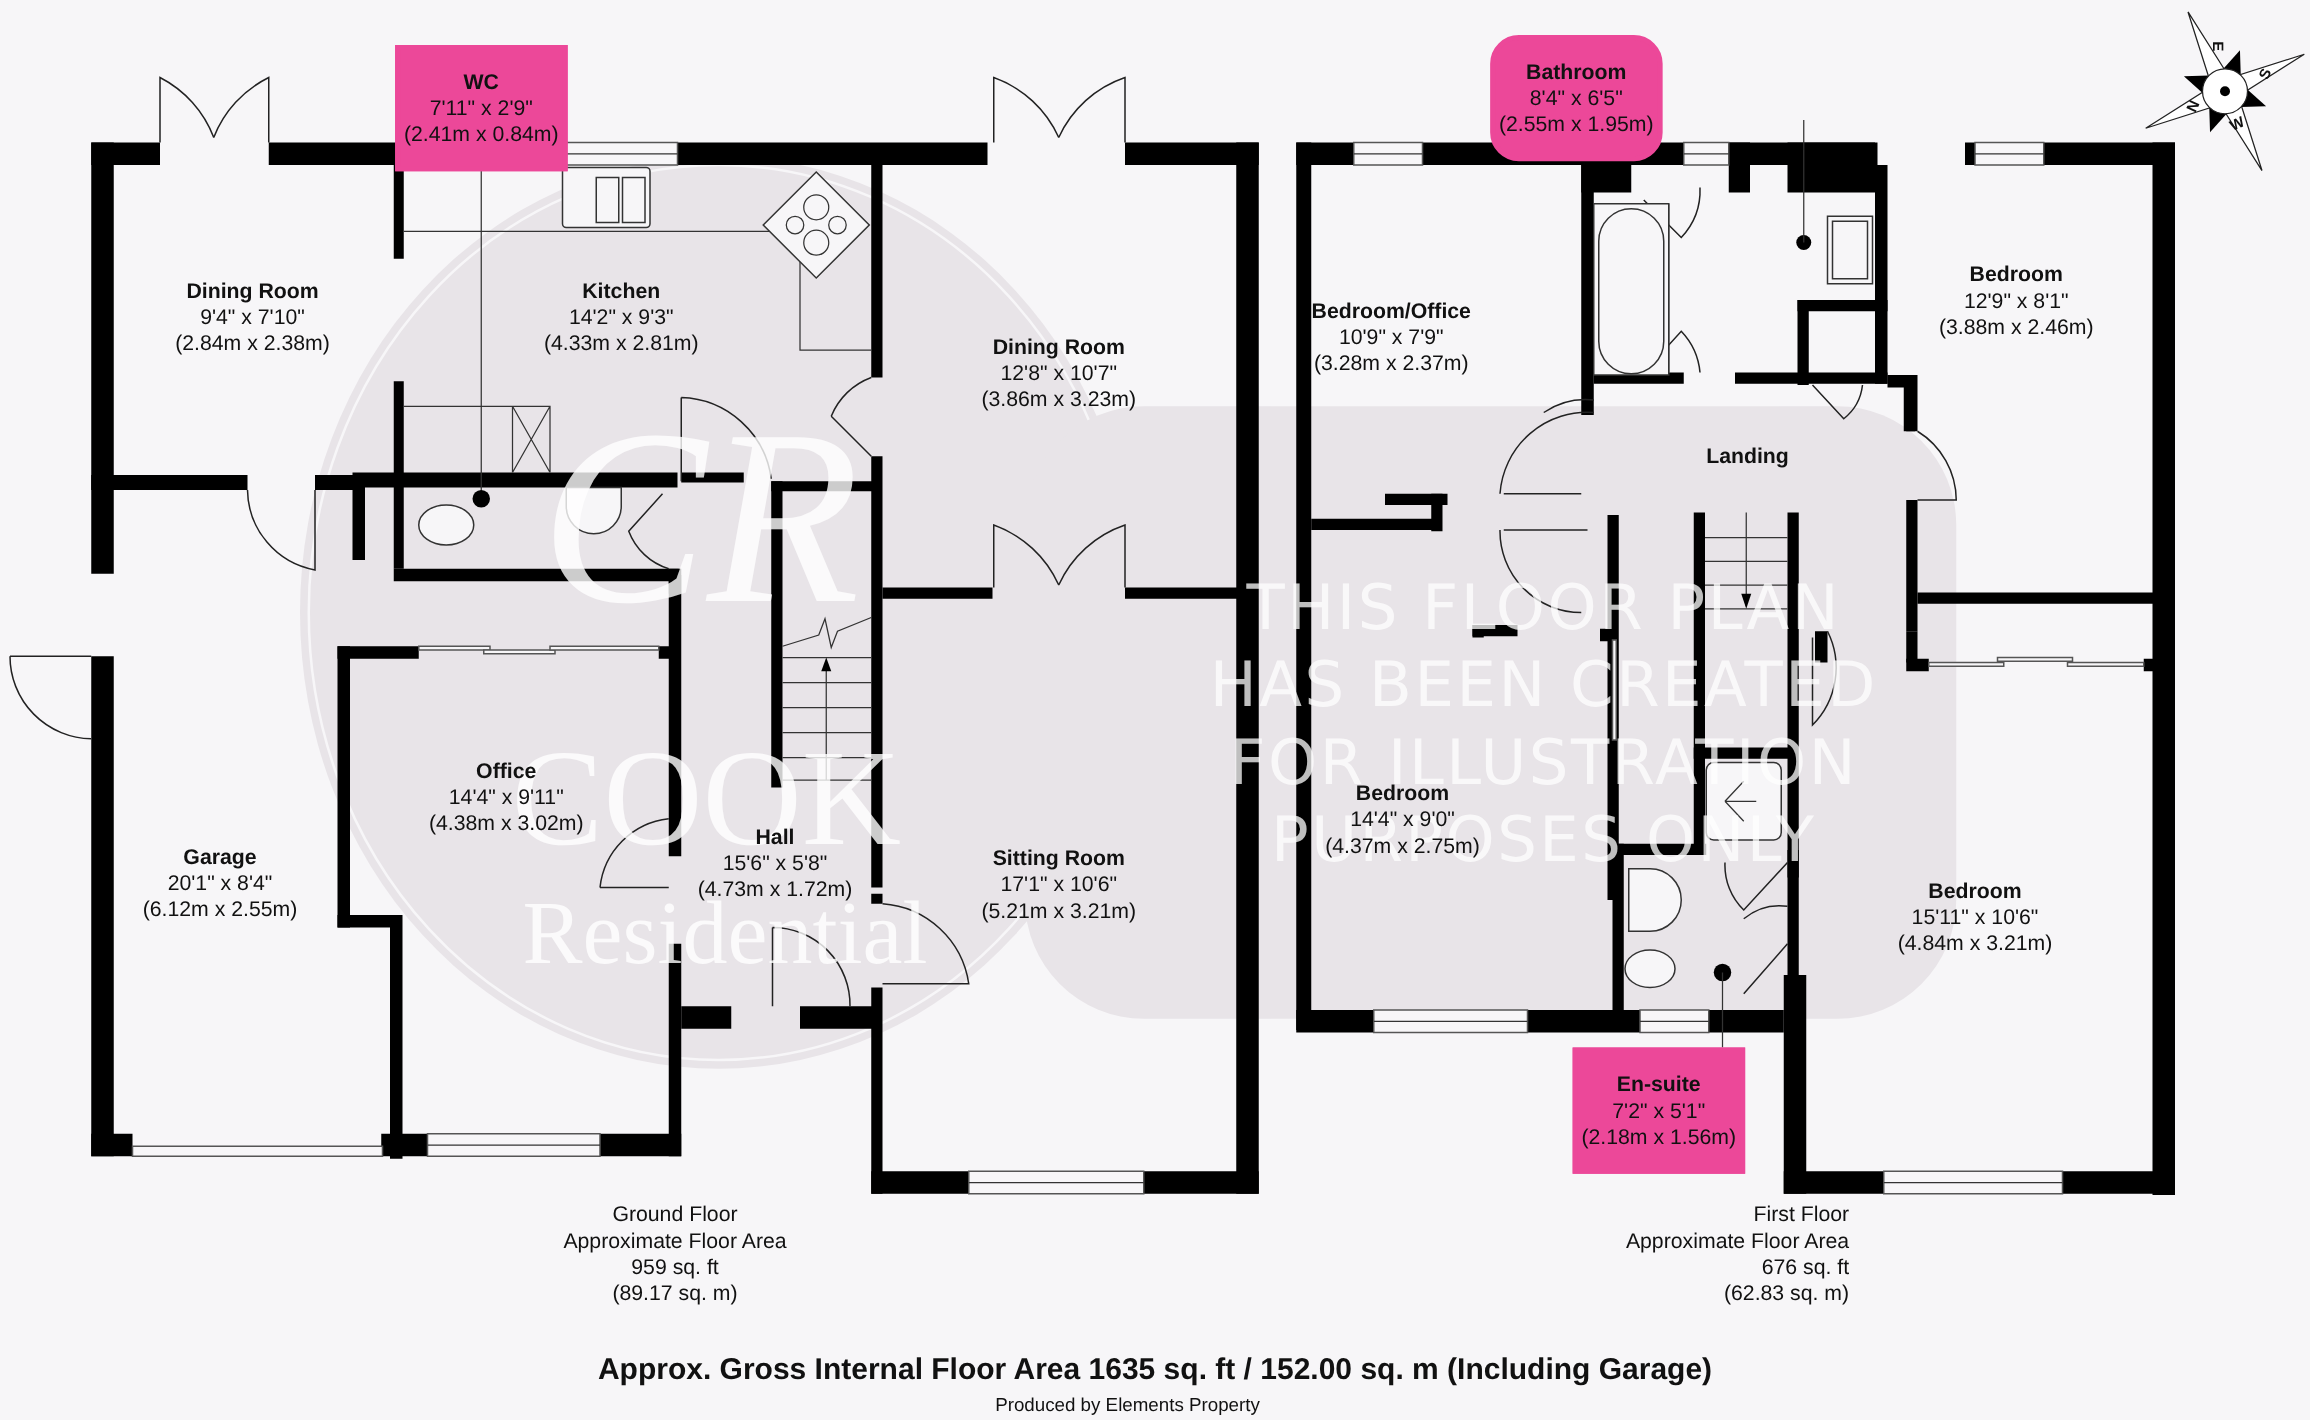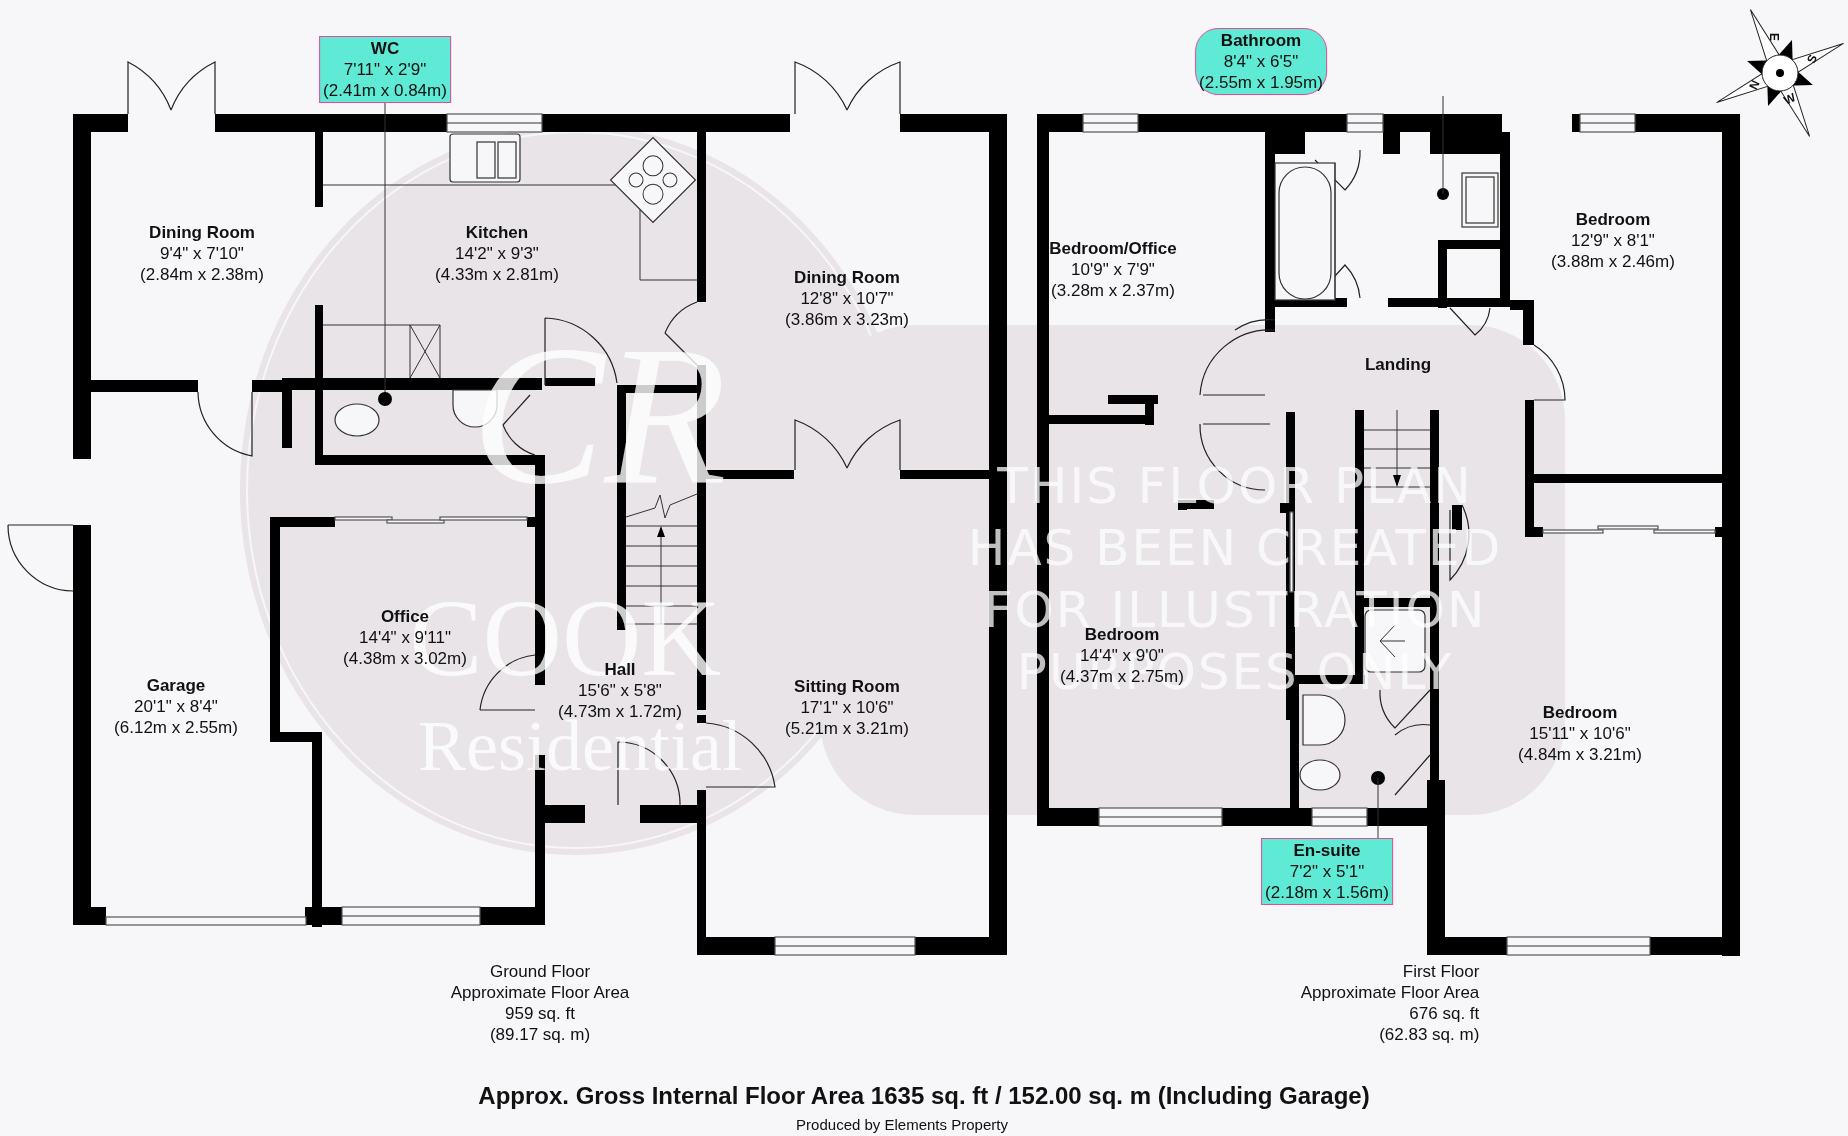--- a/index.html
+++ b/index.html
@@ -7,21 +7,21 @@
          font-family:"Liberation Sans", sans-serif; color:#111; }
   svg#plan { position:absolute; left:0; top:0; }
   .wall { fill:#000; }
   .thin { fill:none; stroke:#222; stroke-width:1.2; }
   .hair { fill:none; stroke:#333; stroke-width:1; }
   .win { fill:#f7f6f8; stroke:#555; stroke-width:1.2; }
   .fixture { fill:#f7f6f8; stroke:#333; stroke-width:1.2; }
   .label { position:absolute; text-align:center; line-height:21px; font-size:17px; transform:translateX(-50%); white-space:nowrap; }
   .label .name { font-weight:bold; display:block; }
   .label span { display:block; }
-  .boxed { border:1px solid #ec4899; background:#5eead4; padding:1px 3px; }
+  .boxed { border:4px solid #ec4899; background:#ec4899; padding:15px 3px; }
   .floor-summary { position:absolute; text-align:center; font-weight:normal; font-size:17px; line-height:21px; transform:translateX(-50%); white-space:nowrap; }
   .floor-summary span { display:block; }
   .gross { position:absolute; left:924px; top:1082px; transform:translateX(-50%); font-weight:bold; font-size:24px; white-space:nowrap; }
   .credit { position:absolute; left:902px; top:1116px; transform:translateX(-50%); font-size:15px; white-space:nowrap; }
   .wm-text { position:absolute; color:rgba(255,255,255,0.75); font-family:"DejaVu Sans", sans-serif; font-size:50px; letter-spacing:2px; line-height:62px; text-align:center; transform:translateX(-50%); white-space:nowrap; }
   .wm-brand { position:absolute; color:rgba(255,255,255,0.8); font-family:"Liberation Serif", serif; text-align:center; transform:translateX(-50%); white-space:nowrap; }
 </style>
 </head>
 <body>
 
@@ -281,21 +281,21 @@
     <polygon points="0,-70 8,-8 0,0 -8,-8" fill="#fff" stroke="#222" stroke-width="1" transform="rotate(245)"></polygon>
     <polygon points="0,-35 10,-10 -10,-10" fill="#000" transform="rotate(20)"></polygon>
     <polygon points="0,-35 10,-10 -10,-10" fill="#000" transform="rotate(110)"></polygon>
     <polygon points="0,-35 10,-10 -10,-10" fill="#000" transform="rotate(200)"></polygon>
     <polygon points="0,-35 10,-10 -10,-10" fill="#000" transform="rotate(290)"></polygon>
     <circle r="18" fill="#fff" stroke="#222"></circle>
     <circle r="4" fill="#000"></circle>
   </g>
 </svg>
 
-<div class="wm-brand" style="left:560px;top:300px;font-size:200px;font-style:italic;margin-left:39px;">CR</div>
+<div class="wm-brand" style="left:560px;top:300px;font-size:200px;font-style:italic;">CR</div>
 <div class="wm-brand" style="left:565px;top:575px;font-size:110px;">COOK</div>
 <div class="wm-brand" style="left:580px;top:705px;font-size:72px;">Residential</div>
 <div class="wm-text" style="left:1235px;top:455px;">
   <div>THIS FLOOR PLAN</div>
   <div>HAS BEEN CREATED</div>
   <div>FOR ILLUSTRATION</div>
   <div>PURPOSES ONLY</div>
 </div>
 
 <div style="position:absolute;left:0;top:0;font-size:12px;font-weight:bold;">

